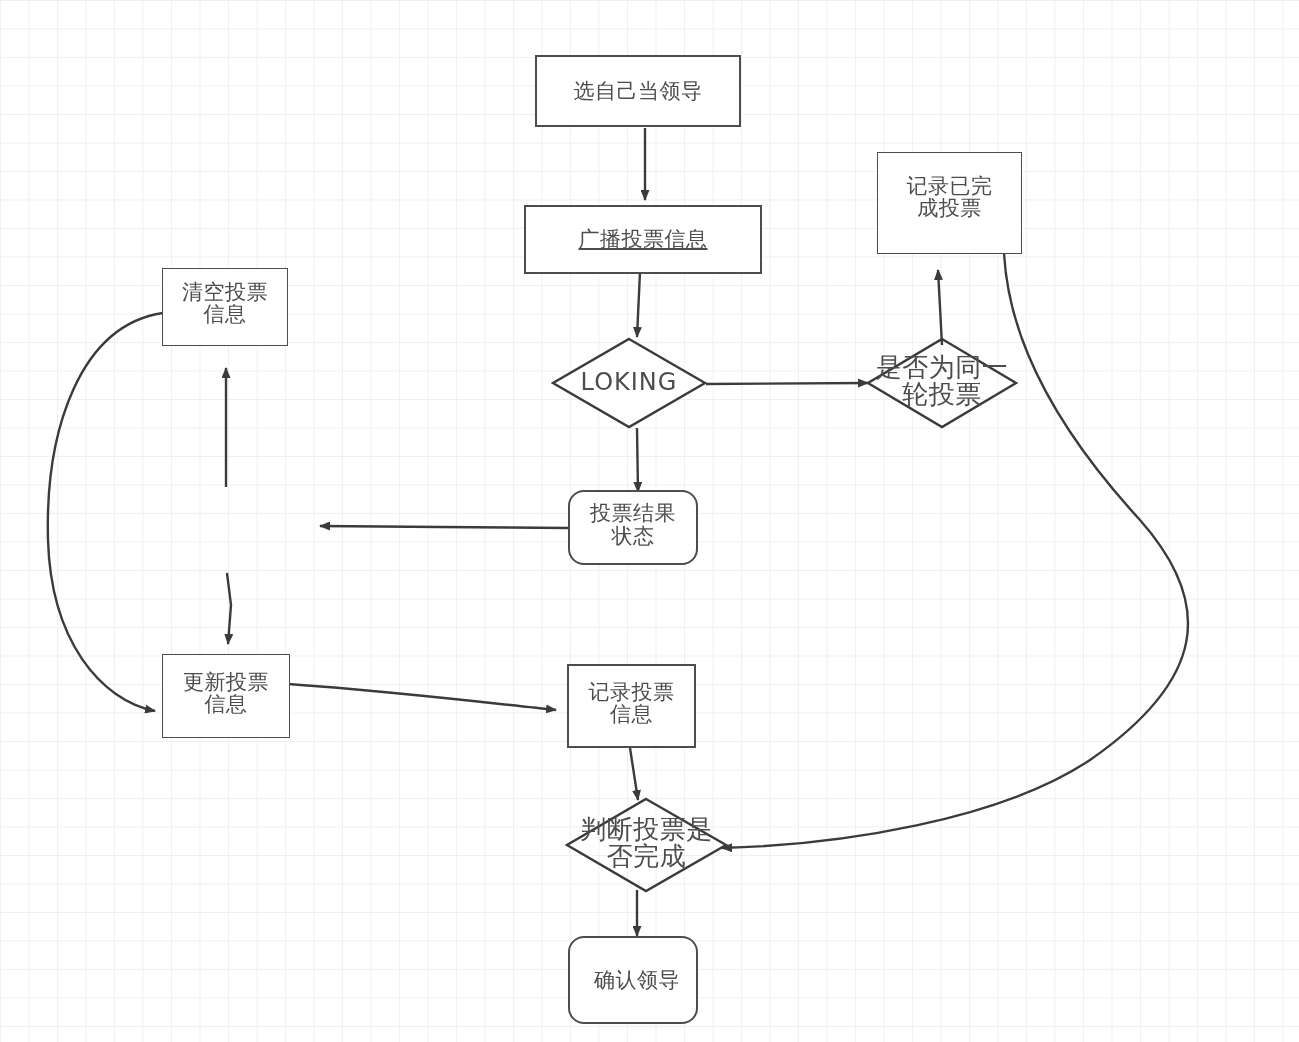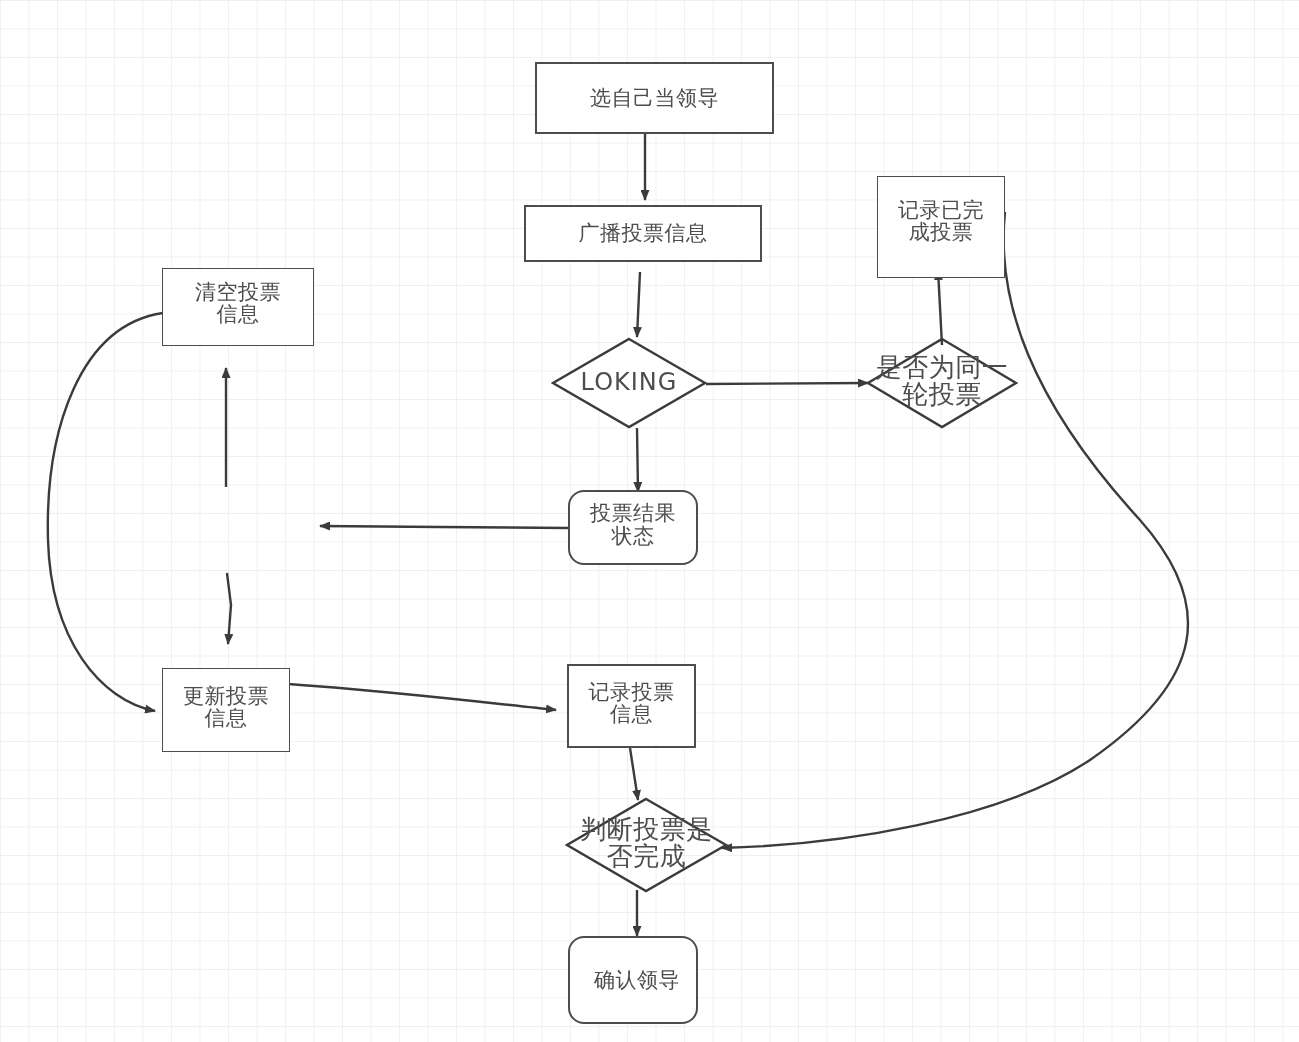--- a/index.html
+++ b/index.html
@@ -114,60 +114,60 @@
       <path d="M 288,684 C 400,692 480,702 556,710" marker-end="url(#arrow)"></path>
 
       <path d="M 630,748 L 638,800" marker-end="url(#arrow)"></path>
 
       <path d="M 1005,212 C 996,300 1030,400 1140,520 C 1215,605 1205,680 1090,760 C 1000,820 840,845 722,848" marker-end="url(#arrow)"></path>
 
       <path d="M 637,890 L 637,936" marker-end="url(#arrow)"></path>
     </g>
   </svg>
 
-  <div class="node rect" style="left:535px; top:62px; width:239px; height:72px;">
+  <div class="node rect" style="left:535px; top:55px; width:206px; height:72px;">
     <span>选自己当领导</span>
   </div>
 
-  <div class="node rect" style="left:524px; top:205px; width:238px; height:57px;">
+  <div class="node rect" style="left:524px; top:205px; width:238px; height:69px;text-decoration:underline;">
     <span>广播投票信息</span>
   </div>
 
   <div class="diamond-wrap" style="left:551px; top:337px; width:156px; height:92px;">
     <svg class="diamond-shape" viewBox="0 0 156 92" preserveAspectRatio="none">
       <polygon points="78,2 154,46 78,90 2,46" fill="#ffffff" stroke="#3b3b3b" stroke-width="2.4"></polygon>
     </svg>
     <div class="diamond-label latin">LOKING</div>
   </div>
 
   <div class="diamond-wrap" style="left:866px; top:337px; width:152px; height:92px;">
     <svg class="diamond-shape" viewBox="0 0 152 92" preserveAspectRatio="none">
       <polygon points="76,2 150,46 76,90 2,46" fill="none" stroke="#3b3b3b" stroke-width="2.4"></polygon>
     </svg>
     <div class="diamond-label" style="transform: translateY(-2px);">是否为同一
 轮投票</div>
   </div>
 
-  <div class="node rect" style="left:877px; top:176px; width:128px; height:102px; border-width:1.6px;">
+  <div class="node rect" style="left:877px; top:152px; width:145px; height:102px; border-width:1.6px;">
     <span style="transform: translateY(-6px);">记录已完
 成投票</span>
   </div>
 
   <div class="node rect rounded" style="left:568px; top:490px; width:130px; height:75px;">
     <span style="transform: translateY(-3px);">投票结果
 状态</span>
   </div>
 
 
-  <div class="node rect" style="left:162px; top:268px; width:152px; height:78px; border-width:1.8px;">
+  <div class="node rect" style="left:162px; top:268px; width:126px; height:78px; border-width:1.8px;">
     <span style="transform: translateY(-4px);">清空投票
 信息</span>
   </div>
 
-  <div class="node rect" style="left:162px; top:668px; width:128px; height:84px; border-width:1.8px;">
+  <div class="node rect" style="left:162px; top:654px; width:128px; height:84px; border-width:1.8px;">
     <span style="transform: translateY(-3px);">更新投票
 信息</span>
   </div>
 
   <div class="node rect" style="left:567px; top:664px; width:129px; height:84px;">
     <span style="transform: translateY(-3px);">记录投票
 信息</span>
   </div>
 
   <div class="diamond-wrap" style="left:565px; top:797px; width:163px; height:96px;">

